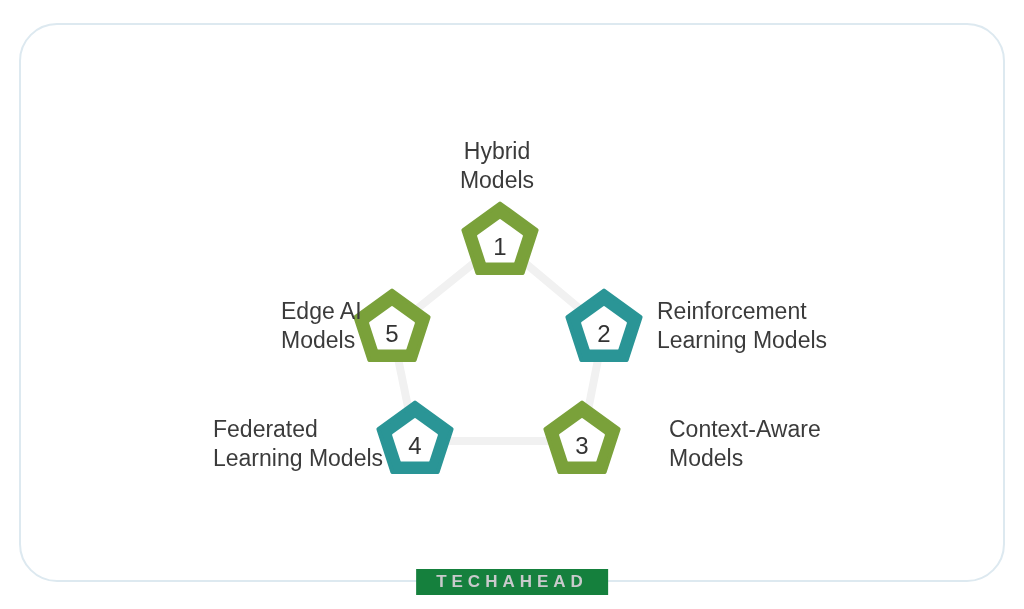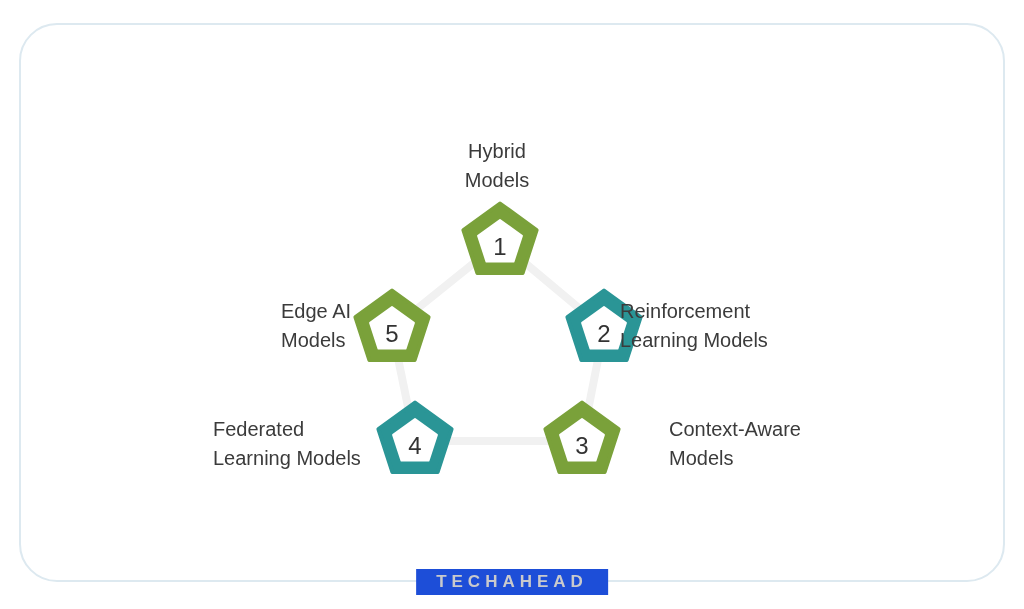--- a/index.html
+++ b/index.html
@@ -28,33 +28,33 @@
     top: 0;
     width: 1024px;
     height: 609px;
   }
   .badge-num {
     font-family: "Liberation Sans", sans-serif;
     font-size: 24px;
   }
   .label {
     position: absolute;
-    font-size: 20px;
+    font-size: 23px;
     line-height: 29px;
     font-weight: 500;
     color: #3b3b3b;
     white-space: nowrap;
   }
   .label.centered { transform: translateX(-50%); text-align: center; }
   .footer-logo {
     position: absolute;
     left: 512px;
     top: 569px;
     transform: translateX(-50%);
-    background: #1d4ed8;
+    background: #15803d;
     padding: 0 20px;
     height: 26px;
     line-height: 26px;
     font-weight: bold;
     font-size: 17px;
     letter-spacing: 5px;
     color: #c9cacc;
     white-space: nowrap;
   }
 </style>
@@ -92,21 +92,21 @@
         <polygon points="392.0,307.0 413.9,322.9 405.5,348.6 378.5,348.6 370.1,322.9" fill="#ffffff" stroke="#ffffff" stroke-width="2" stroke-linejoin="round"></polygon>
         <text x="392" y="333" text-anchor="middle" dominant-baseline="central" fill="#333333" class="badge-num">5</text>
       </g>
     </svg>
 
   <div class="label centered" style="left: 497px; top: 137px; color: rgb(59, 59, 59);">
     <div>Hybrid</div>
     <div>Models</div>
   </div>
 
-  <div class="label" style="left: 620px; top: 297px; color: rgb(59, 59, 59);">
+  <div class="label" style="left: 657px; top: 297px; color: rgb(59, 59, 59);">
     <div>Reinforcement</div>
     <div>Learning Models</div>
   </div>
 
   <div class="label" style="left: 633px; top: 415px; color: rgb(59, 59, 59); margin-left: 36px;">
     <div>Context-Aware</div>
     <div>Models</div>
   </div>
 
   <div class="label" style="left: 205px; top: 415px; color: rgb(59, 59, 59); margin-left: 8px;">

